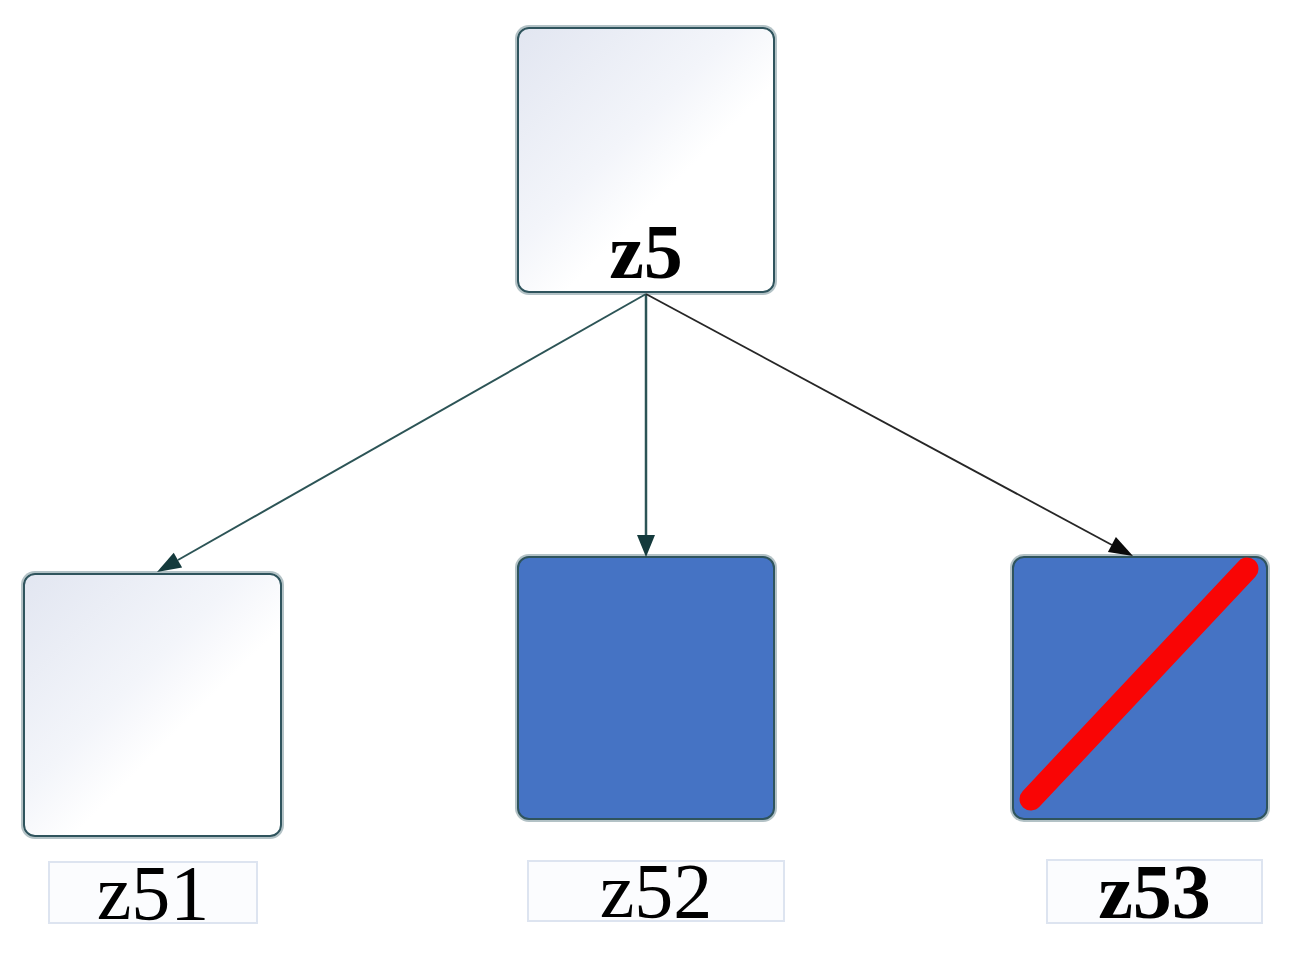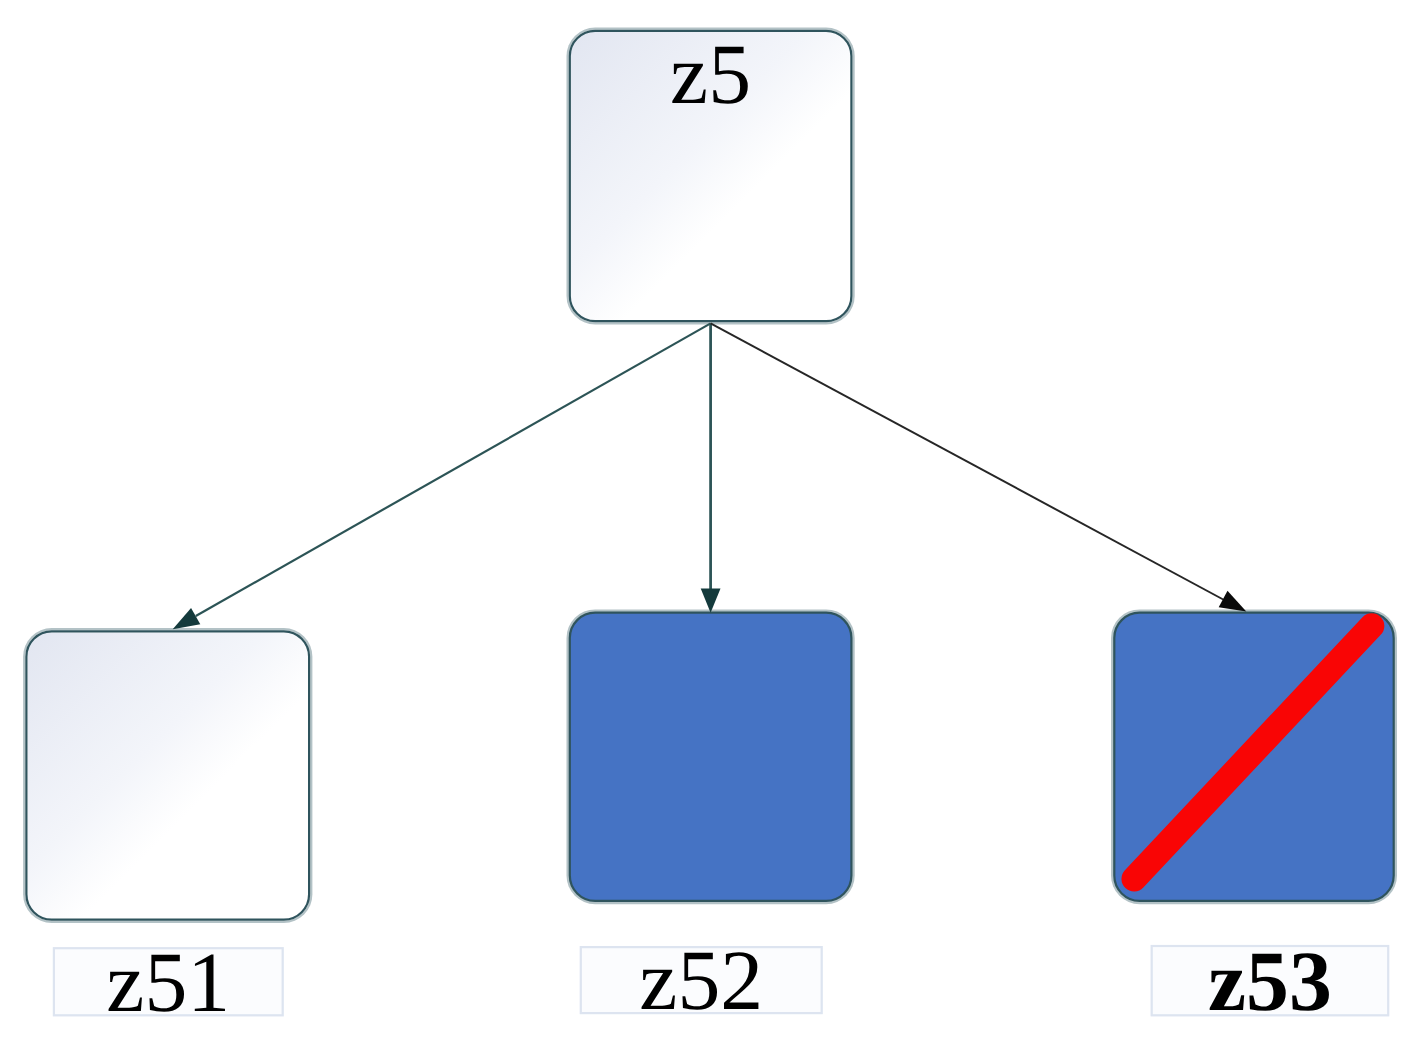--- a/index.html
+++ b/index.html
@@ -12,26 +12,27 @@
     width: 1291px;
     height: 956px;
     background: var(--bg, #ffffff);
     font-family: "Liberation Serif", "DejaVu Serif", serif;
     overflow: hidden;
   }
   .node {
     position: absolute;
     box-sizing: border-box;
     border: 2px solid var(--node-border, #2f545d);
-    border-radius: 24px;
+    border-radius: 12px;
     box-shadow: 0 0 0 2px var(--ring, #b3c2c6);
     display: flex;
-    align-items: flex-start;
+    align-items: flex-end;
     justify-content: center;
     z-index: 1;
+    font-weight: bold;
   }
   .node.light {
     background: linear-gradient(135deg,
       var(--grad-a, #e2e6f1) 0%,
       var(--grad-m, #f3f5fa) 42%,
       var(--grad-b, #ffffff) 60%);
   }
   .node.blue {
     background: var(--blue, #4573c4);
   }
@@ -50,21 +51,21 @@
     box-sizing: border-box;
     background: var(--label-bg, #fbfcfe);
     border: 2px solid var(--label-border, #dde4f0);
     display: flex;
     align-items: center;
     justify-content: center;
     z-index: 1;
   }
   .tag .node-text { font-size: 78px; }
   .pos-t1 { left: 48px;   top: 861px; width: 210px; height: 63px; }
-  .pos-t2 { left: 527px;  top: 860px; width: 221px; height: 62px; }
+  .pos-t2 { left: 527px;  top: 860px; width: 258px; height: 62px; }
   .pos-t3 { left: 1046px; top: 859px; width: 217px; height: 65px; font-weight: bold; }
 
   .edges-layer {
     position: absolute;
     inset: 0;
     width: 1291px;
     height: 956px;
     z-index: 3;
     pointer-events: none;
   }

